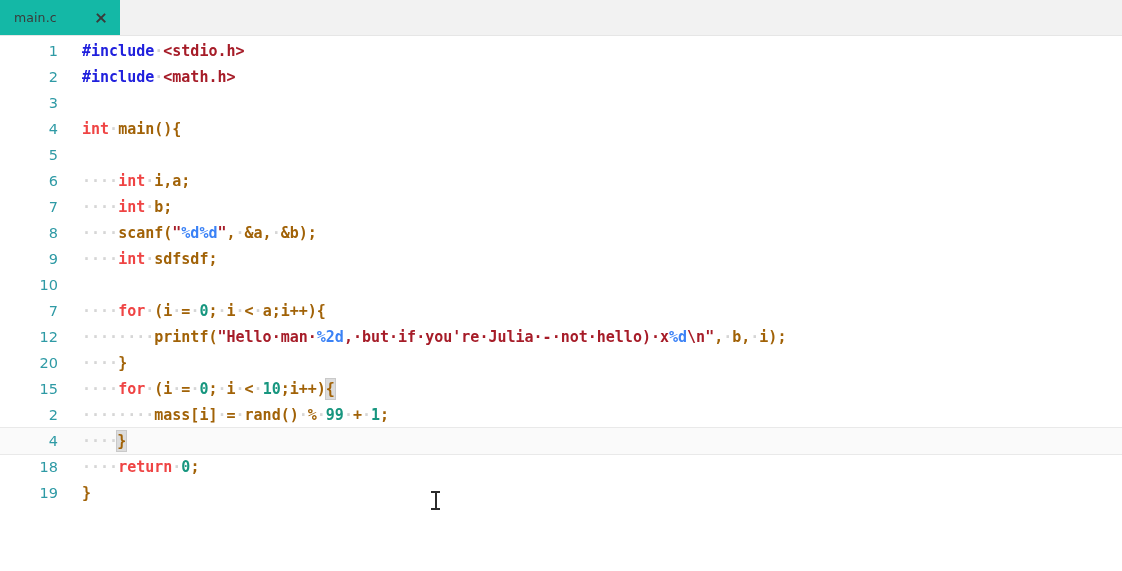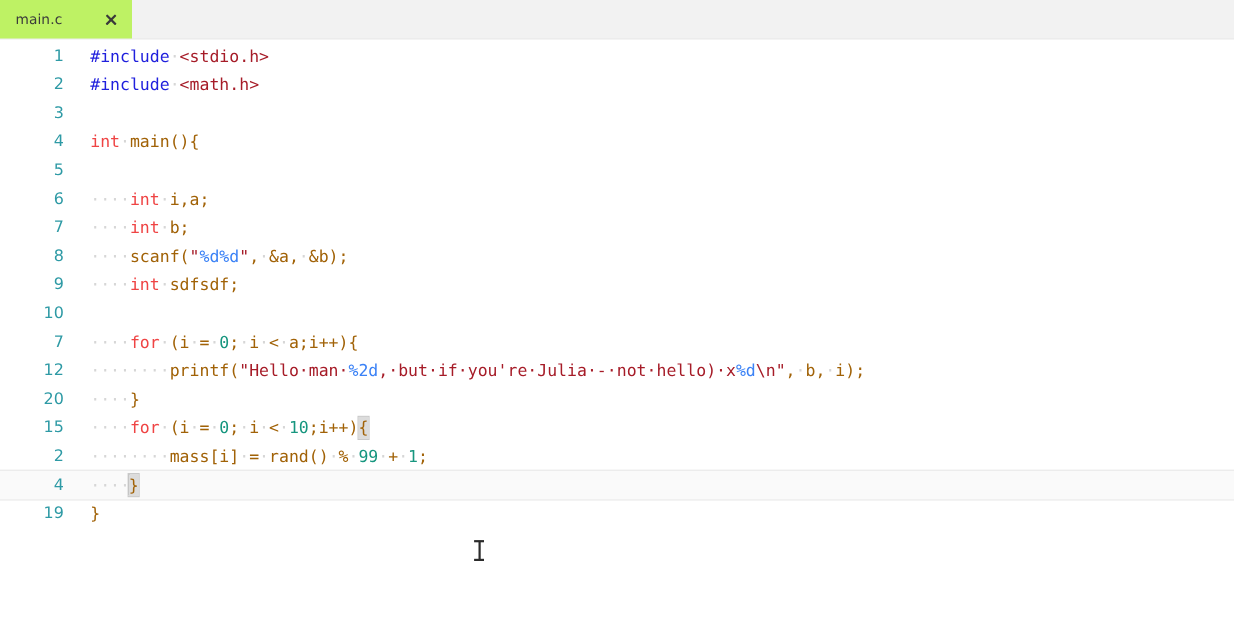--- a/index.html
+++ b/index.html
@@ -20,21 +20,21 @@
     position: relative;
     height: 36px;
     background: #f2f2f2;
     border-bottom: 1px solid #e6e6e6;
     box-sizing: border-box;
     display: flex;
     align-items: stretch;
   }
   .tab {
     width: 120px;
-    background: #bef264;
+    background: #14b8a6;
     display: flex;
     align-items: center;
     justify-content: space-between;
     padding: 0 10px 0 14px;
     box-sizing: border-box;
     position: relative;
   }
   .tab-label {
     font-family: "DejaVu Sans", sans-serif;
     font-size: 12.5px;
@@ -101,20 +101,21 @@
     font-family: "DejaVu Sans", sans-serif;
     font-size: 14.5px;
     user-select: none;
   }
   .code {
     position: absolute;
     left: 82px;
     top: 0;
     right: 0;
     color: #000000;
+    font-weight: bold;
   }
 
   
   .kw   { color: #ef4444; }
   .str  { color: #a61c28; }
   .pct  { color: #3b82f6; }
   .num  { color: #17967f; }
   .pre  { color: #2020dd; }
   .hdr  { color: #a61c28; }
   .plain{ color: #a16207; }
@@ -254,20 +255,24 @@
     <div class="line">
       <span class="gutter">2</span>
       <span class="code"><span class="ws">········</span><span class="plain">mass[i]</span><span class="ws">·</span><span class="plain">=</span><span class="ws">·</span><span class="plain">rand()</span><span class="ws">·</span><span class="plain">%</span><span class="ws">·</span><span class="num">99</span><span class="ws">·</span><span class="plain">+</span><span class="ws">·</span><span class="num">1</span><span class="plain">;</span></span>
     </div>
 
     <div class="line current">
       <span class="gutter">4</span>
       <span class="code"><span class="ws">····</span><span class="caret"></span><span class="plain brace-hl">}</span></span>
     </div>
 
+    <div class="line">
+      <span class="gutter">18</span>
+      <span class="code"><span class="ws">····</span><span class="kw">return</span><span class="ws">·</span><span class="num">0</span><span class="plain">;</span></span>
+    </div>
 
     <div class="line">
       <span class="gutter">19</span>
       <span class="code"><span class="plain">}</span></span>
     </div>
 
   </div>
 
   <div class="ibeam" id="mouse-pointer" style="left: 430px; top: 454px;">
     <div class="cap-t"></div>

